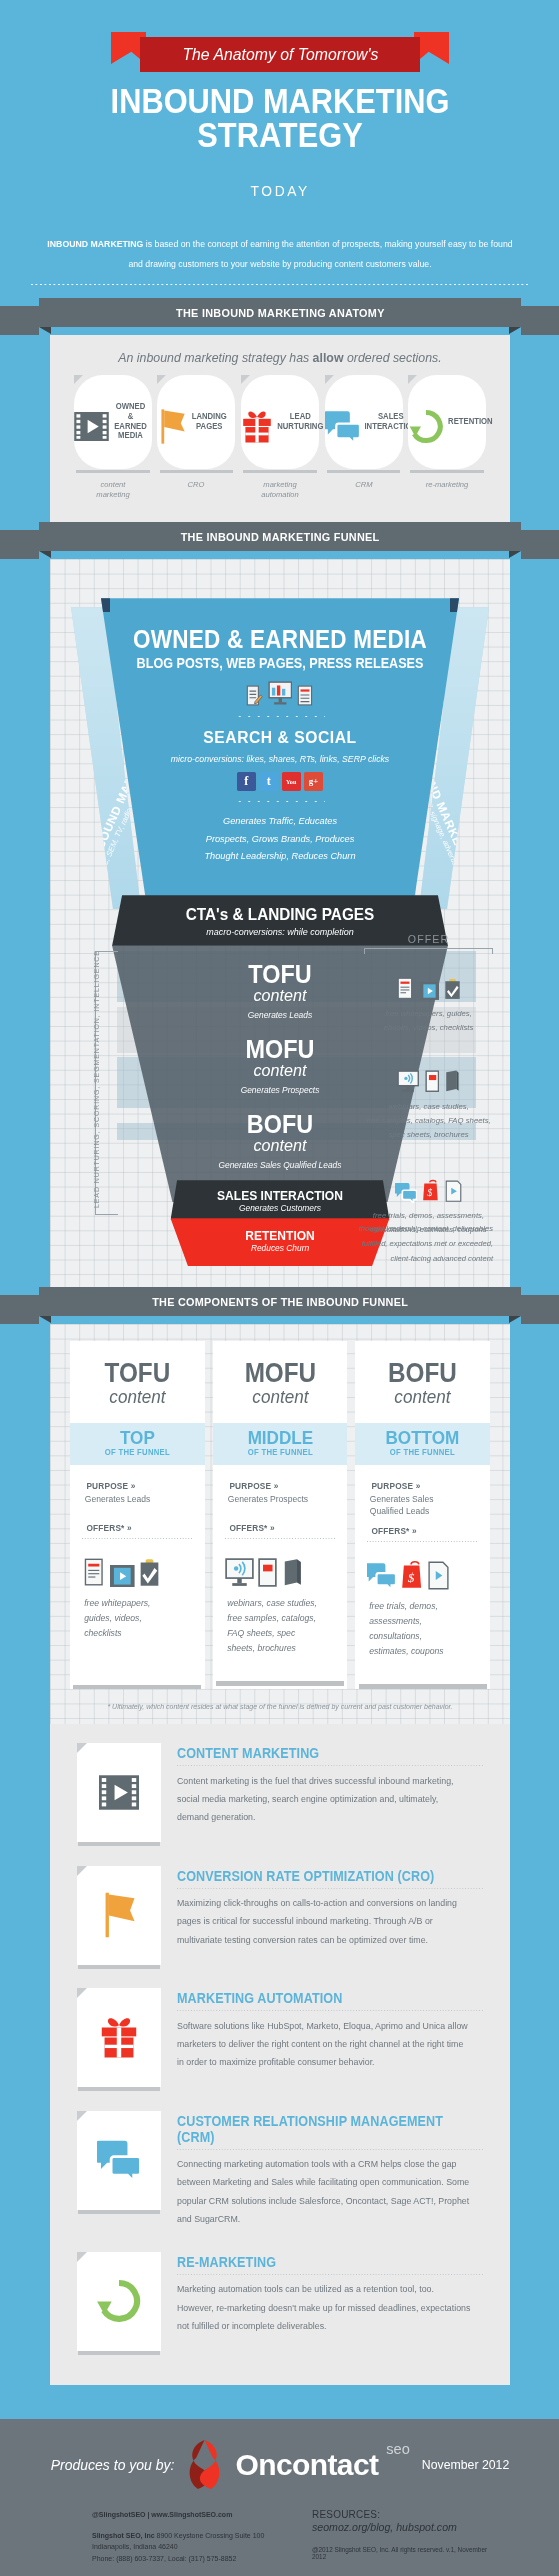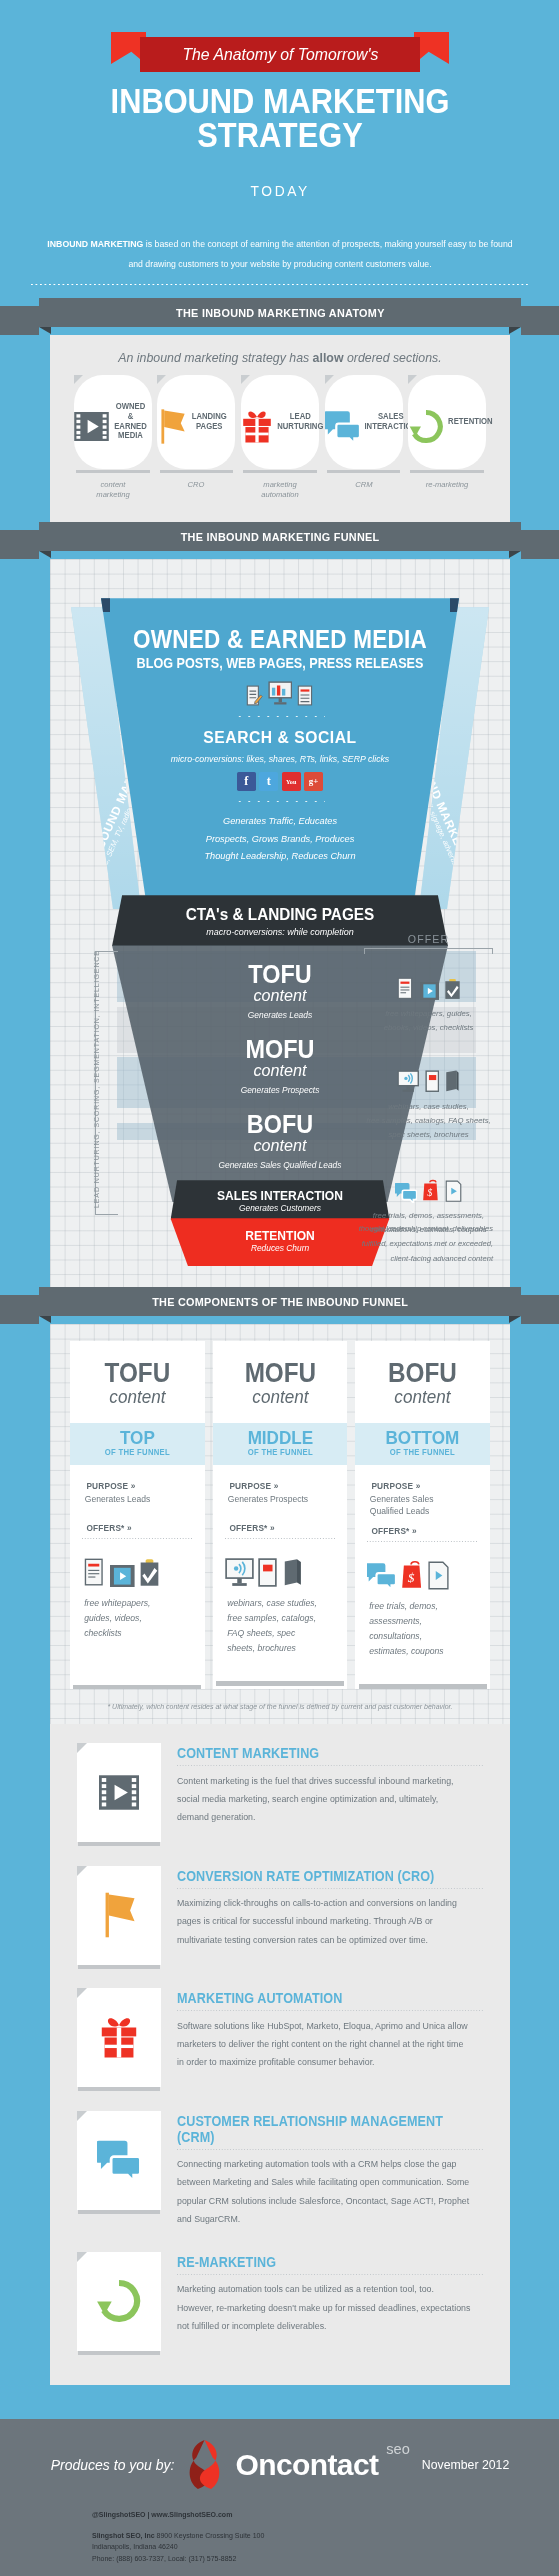--- a/index.html
+++ b/index.html
@@ -979,17 +979,22 @@
     <div class="f-cols">
       <div class="c1">
         <div class="f-line" style="font-weight:bold">@SlingshotSEO  |  www.SlingshotSEO.com</div>
         <div style="height:9px"></div>
         <div class="f-line">
           <b>Slingshot SEO, Inc</b><span> 8900 Keystone Crossing Suite 100</span>
         </div>
         <div class="f-line">Indianapolis, Indiana 46240</div>
         <div class="f-line">Phone: (888) 603-7337, Local: (317) 575-8852</div>
       </div>
+      <div class="c2">
+        <div class="f-res">RESOURCES:</div>
+        <div class="f-res2">seomoz.org/blog, hubspot.com</div>
+        <div class="f-copy">@2012 Slingshot SEO, Inc. All rights reserved. v.1, November 2012</div>
+      </div>
     </div>
   </div>
 
 </div>
 
 
 </body></html>

